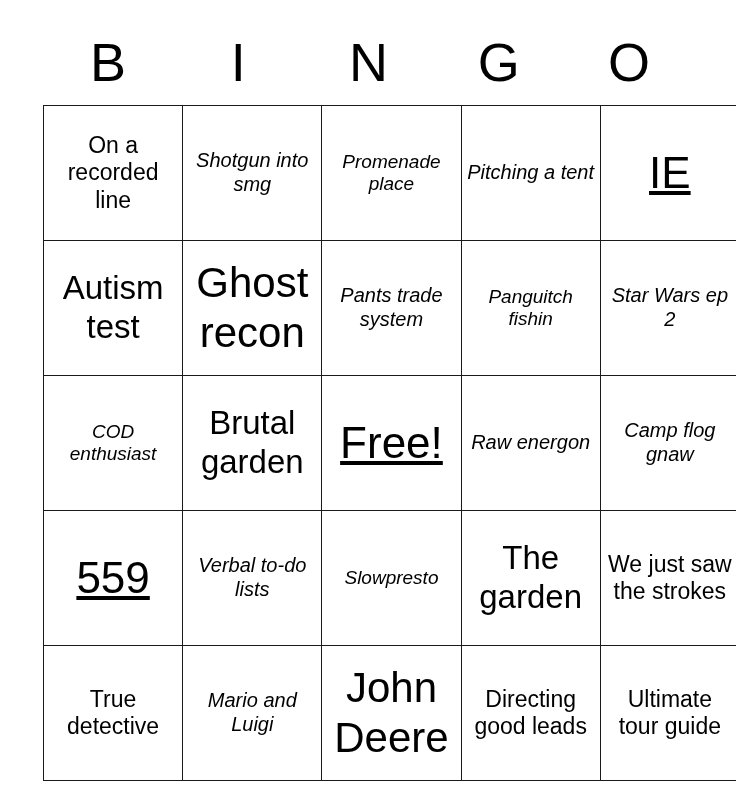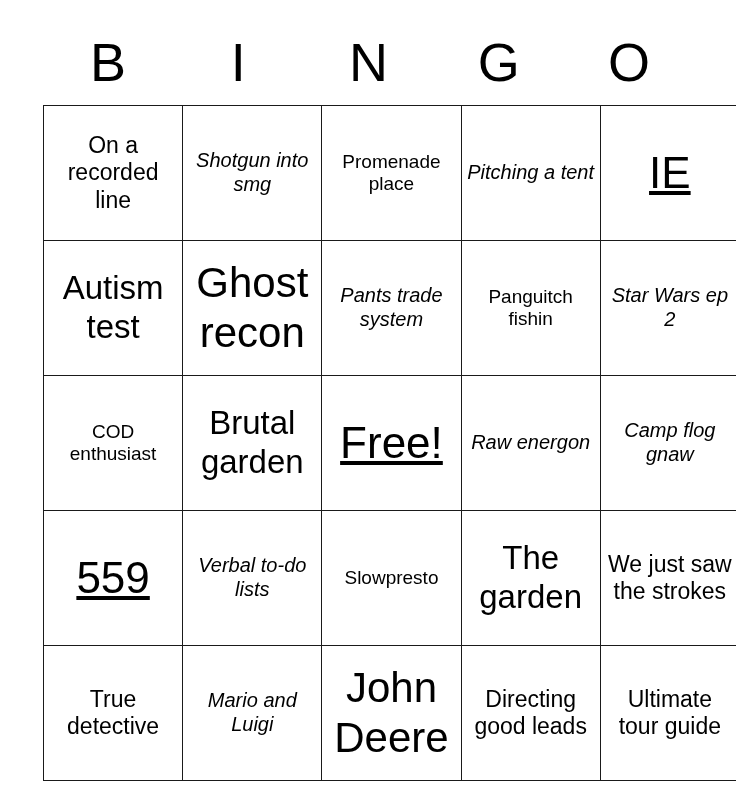--- a/index.html
+++ b/index.html
@@ -54,21 +54,21 @@
     padding: 2px 4px;
     overflow: hidden;
   }
   .cell-text {
     display: block;
     line-height: 1.18;
     word-wrap: break-word;
   }
 
   
-  .fs-xsmall .cell-text { font-size: 19px; }
+  .fs-xsmall .cell-text { font-size: 19px; font-style: italic; }
   .fs-small  .cell-text { font-size: 23px; }
   .fs-medium .cell-text { font-size: 20px; font-style: italic; }
   .fs-large  .cell-text { font-size: 33px; }
   .fs-xlarge .cell-text { font-size: 42px; }
   .fs-huge   .cell-text { font-size: 44px; text-decoration: underline; }
 </style>
 </head>
 <body>
 
 <div class="card">

